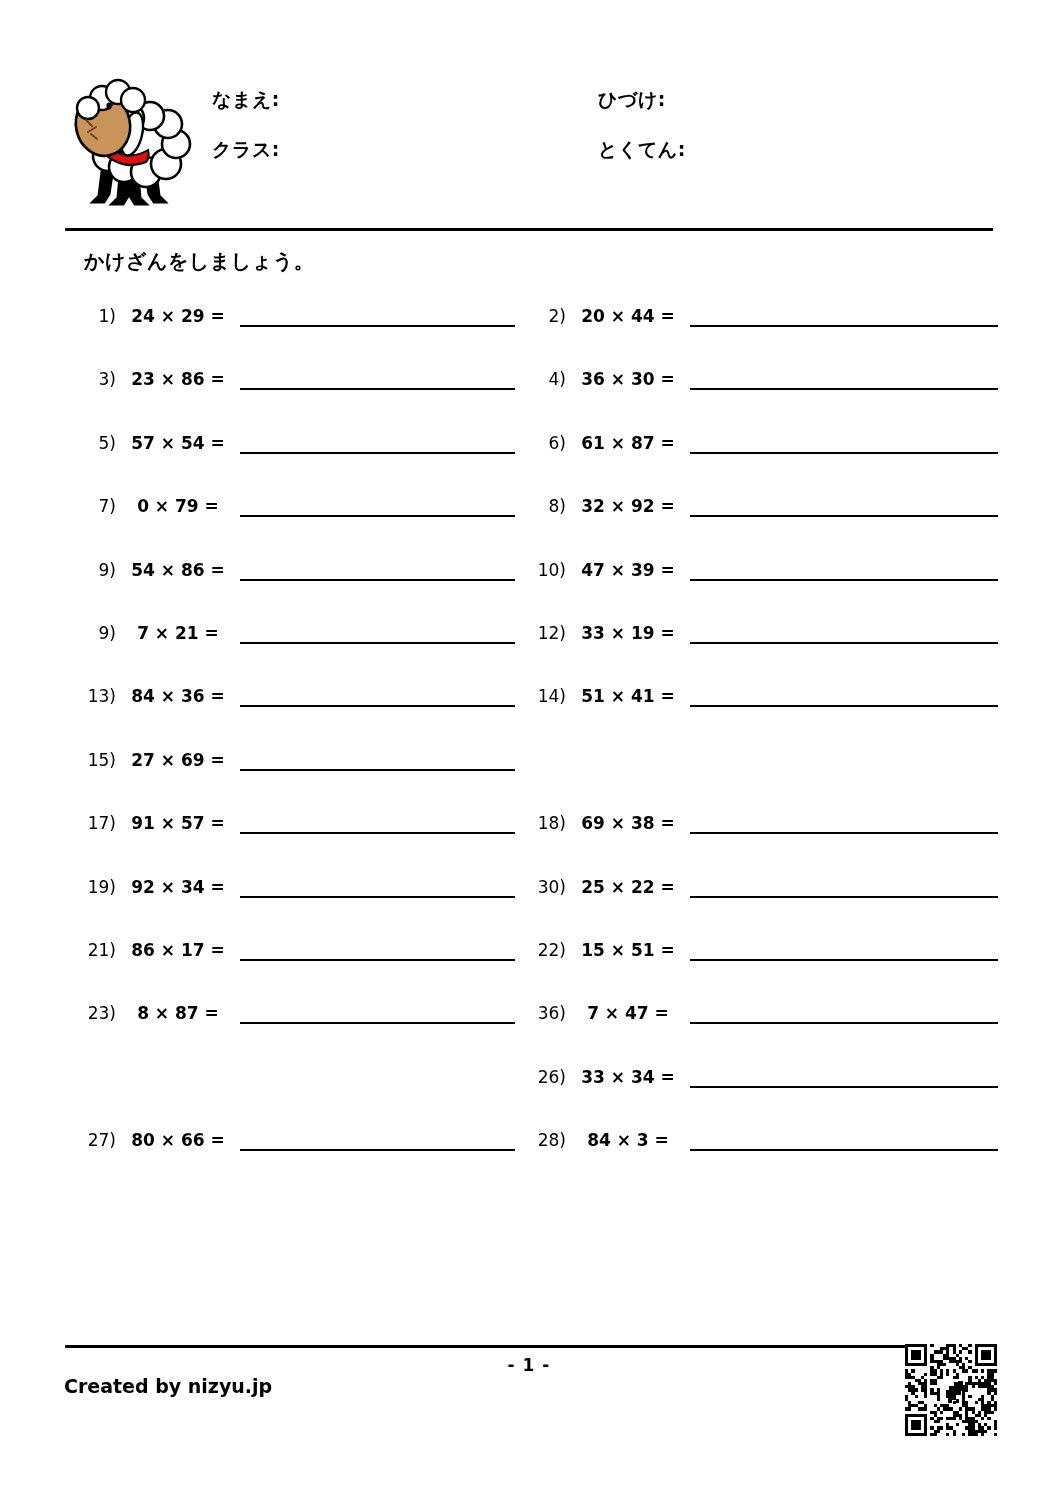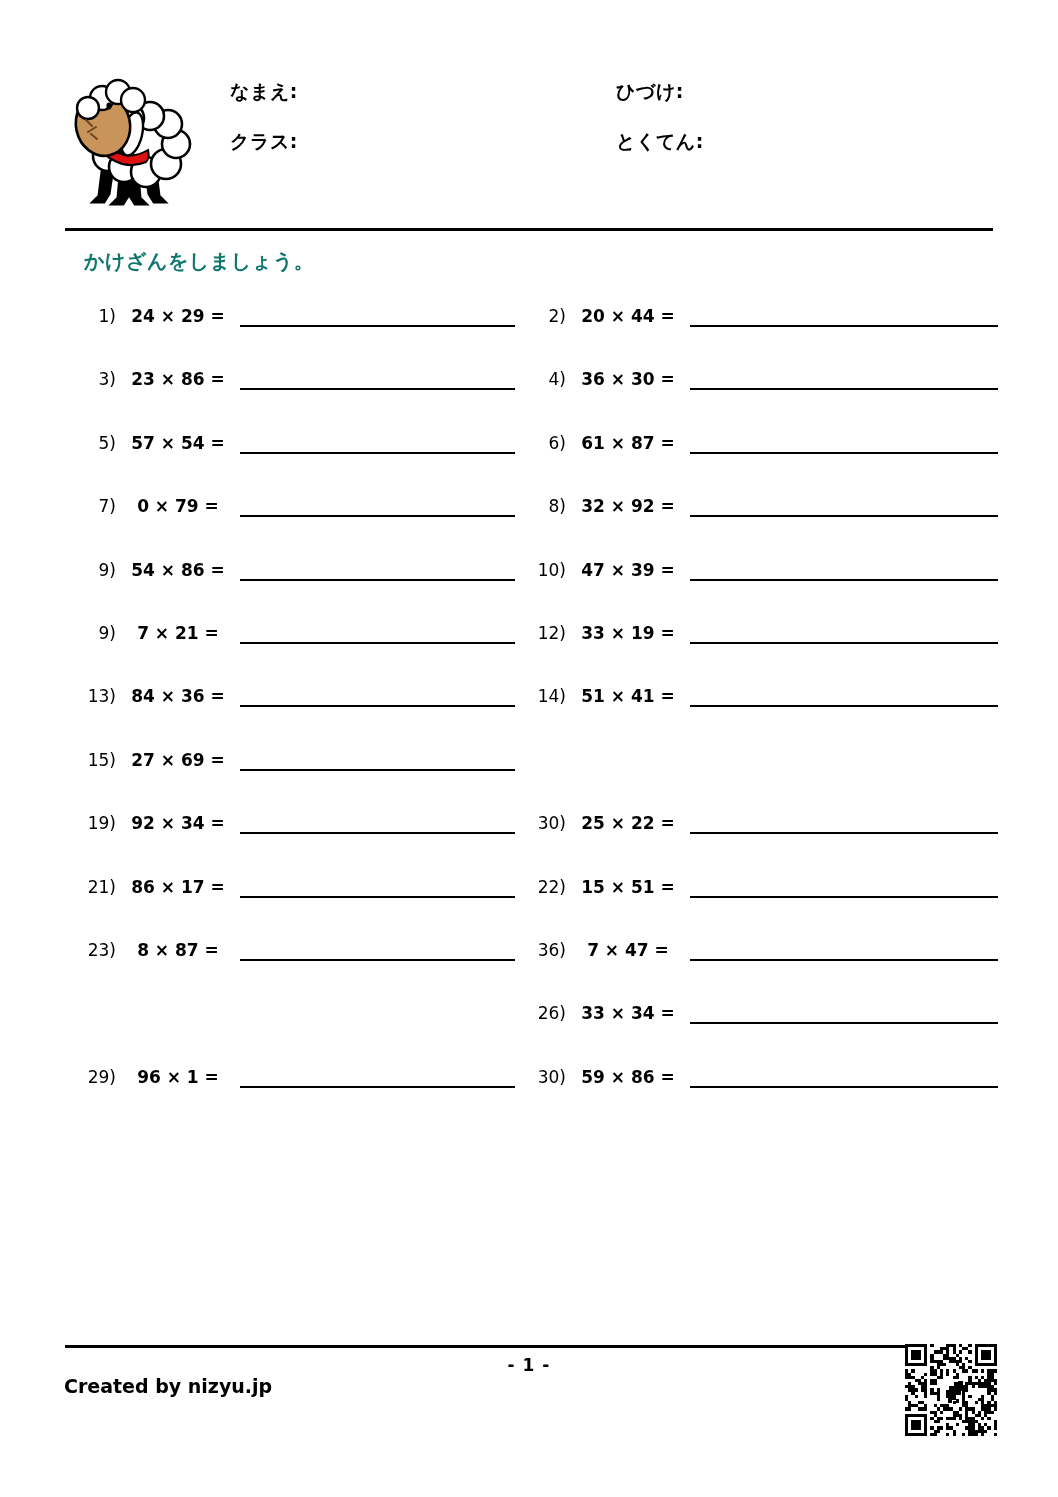--- a/index.html
+++ b/index.html
@@ -32,24 +32,23 @@
   }
   .mascot {
     position: absolute;
     left: 66px;
     top: 72px;
     width: 126px;
     height: 136px;
   }
   .hdr-fields {
     position: absolute;
-    left: 0; top: 0;
+    left: 0; top: 8px;
     width: 994px;
     height: 228px;
-    margin-left: 18px;
   }
   .hdr-label {
     position: absolute;
     font-family: "DejaVu Sans", sans-serif;
     font-weight: bold;
     font-size: 19px;
     letter-spacing: 0.5px;
     white-space: nowrap;
     color: #000;
   }
@@ -223,21 +222,21 @@
     <div class="hdr-fields">
       <div class="hdr-label hdr-name">なまえ:</div>
       <div class="hdr-label hdr-class">クラス:</div>
       <div class="hdr-label hdr-date">ひづけ:</div>
       <div class="hdr-label hdr-score">とくてん:</div>
     </div>
   </div>
 
   <div class="rule rule-top"></div>
 
-  <div class="title" style="color: #0f766e;">かけざんをしましょう。</div>
+  <div class="title" style="color: #000000;">かけざんをしましょう。</div>
 
   <div class="problems" id="problems-container">
       <div class="prow">
         <div class="pcell pcell-left">
           <span class="pnum">1)</span>
           <span class="pexpr">24 × 29 =</span>
           <span class="pline"></span>
         </div>
         <div class="pcell pcell-right">
           <span class="pnum">2)</span>
@@ -319,20 +318,32 @@
       </div>
       <div class="prow">
         <div class="pcell pcell-left">
           <span class="pnum">15)</span>
           <span class="pexpr">27 × 69 =</span>
           <span class="pline"></span>
         </div>
       </div>
       <div class="prow">
         <div class="pcell pcell-left">
+          <span class="pnum">17)</span>
+          <span class="pexpr">91 × 57 =</span>
+          <span class="pline"></span>
+        </div>
+        <div class="pcell pcell-right">
+          <span class="pnum">18)</span>
+          <span class="pexpr">69 × 38 =</span>
+          <span class="pline"></span>
+        </div>
+      </div>
+      <div class="prow">
+        <div class="pcell pcell-left">
           <span class="pnum">19)</span>
           <span class="pexpr">92 × 34 =</span>
           <span class="pline"></span>
         </div>
         <div class="pcell pcell-right">
           <span class="pnum">30)</span>
           <span class="pexpr">25 × 22 =</span>
           <span class="pline"></span>
         </div>
       </div>
@@ -362,27 +373,27 @@
       </div>
       <div class="prow">
         <div class="pcell pcell-right">
           <span class="pnum">26)</span>
           <span class="pexpr">33 × 34 =</span>
           <span class="pline"></span>
         </div>
       </div>
       <div class="prow">
         <div class="pcell pcell-left">
-          <span class="pnum">29)</span>
-          <span class="pexpr">96 × 1 =</span>
-          <span class="pline"></span>
-        </div>
-        <div class="pcell pcell-right">
-          <span class="pnum">30)</span>
-          <span class="pexpr">59 × 86 =</span>
+          <span class="pnum">27)</span>
+          <span class="pexpr">80 × 66 =</span>
+          <span class="pline"></span>
+        </div>
+        <div class="pcell pcell-right">
+          <span class="pnum">28)</span>
+          <span class="pexpr">84 × 3 =</span>
           <span class="pline"></span>
         </div>
       </div>
     </div>
 
   <div class="rule rule-bottom"></div>
 
   <div class="footer">
     <div class="pagenum">- 1 -</div>
     <div class="credit">Created by nizyu.jp</div>

